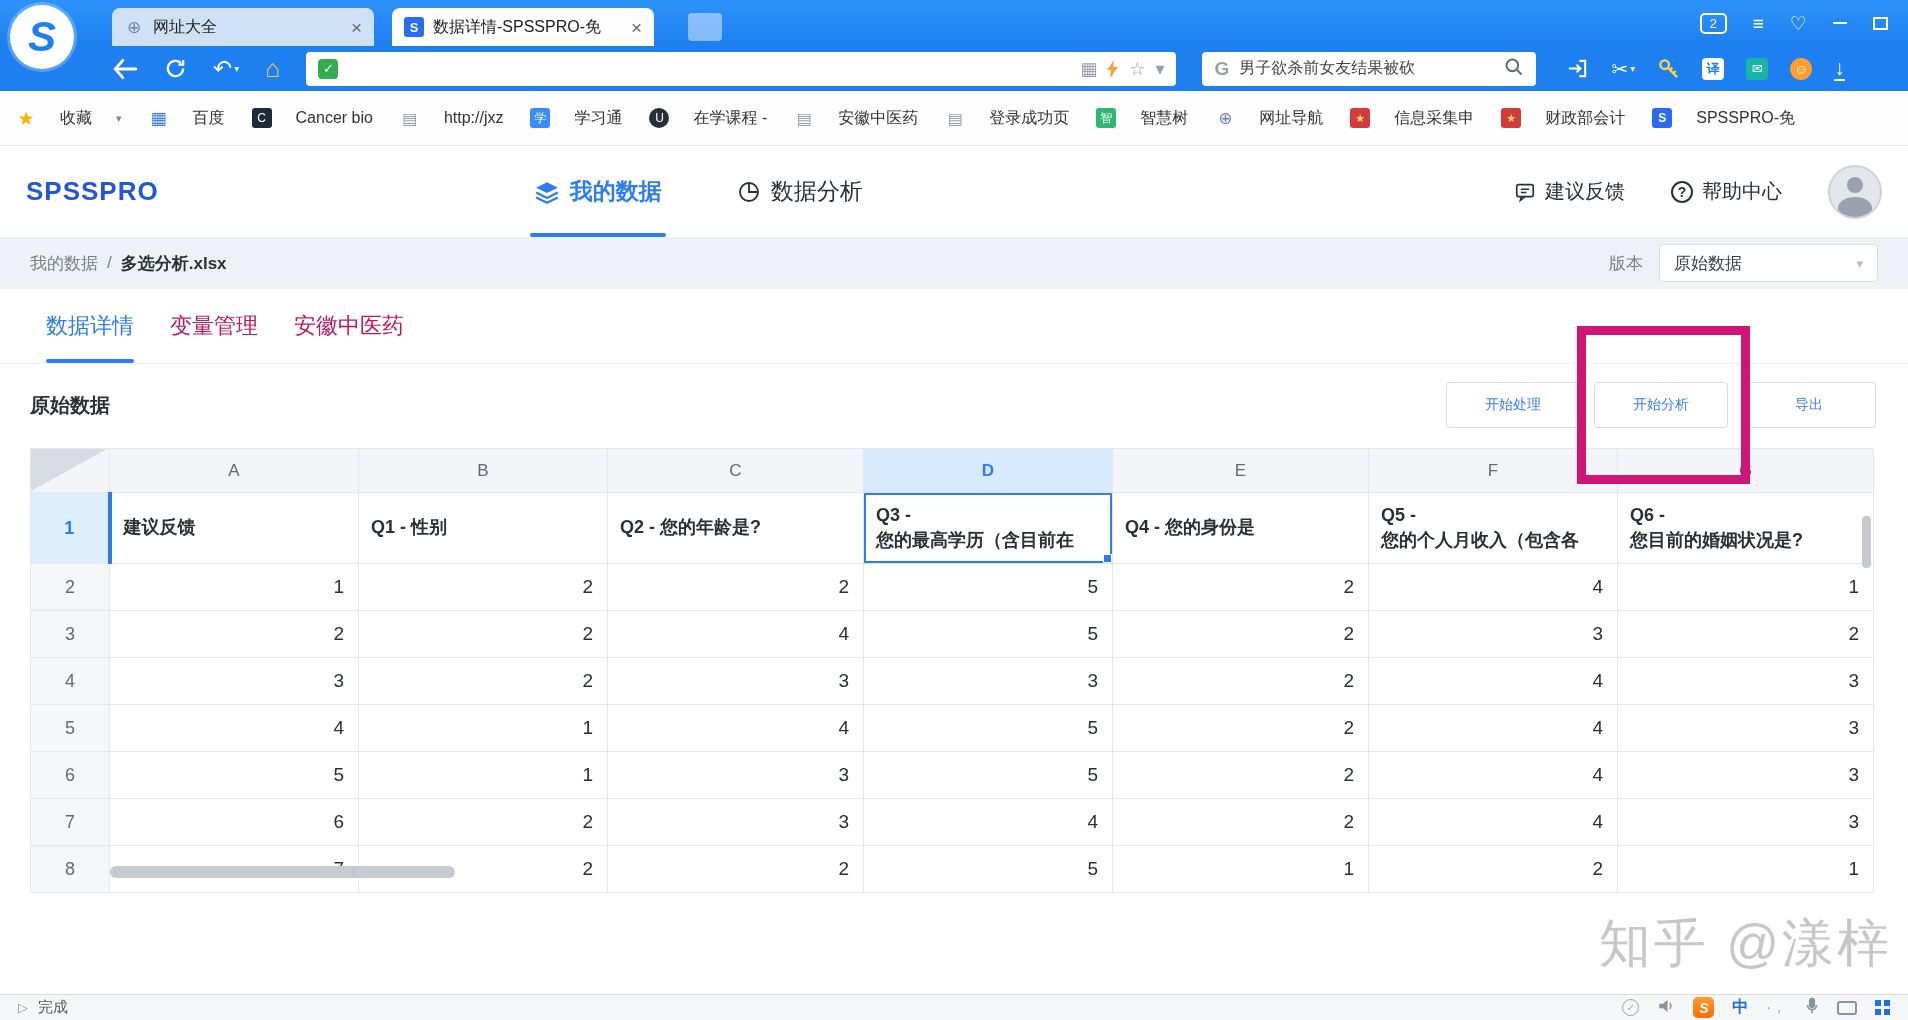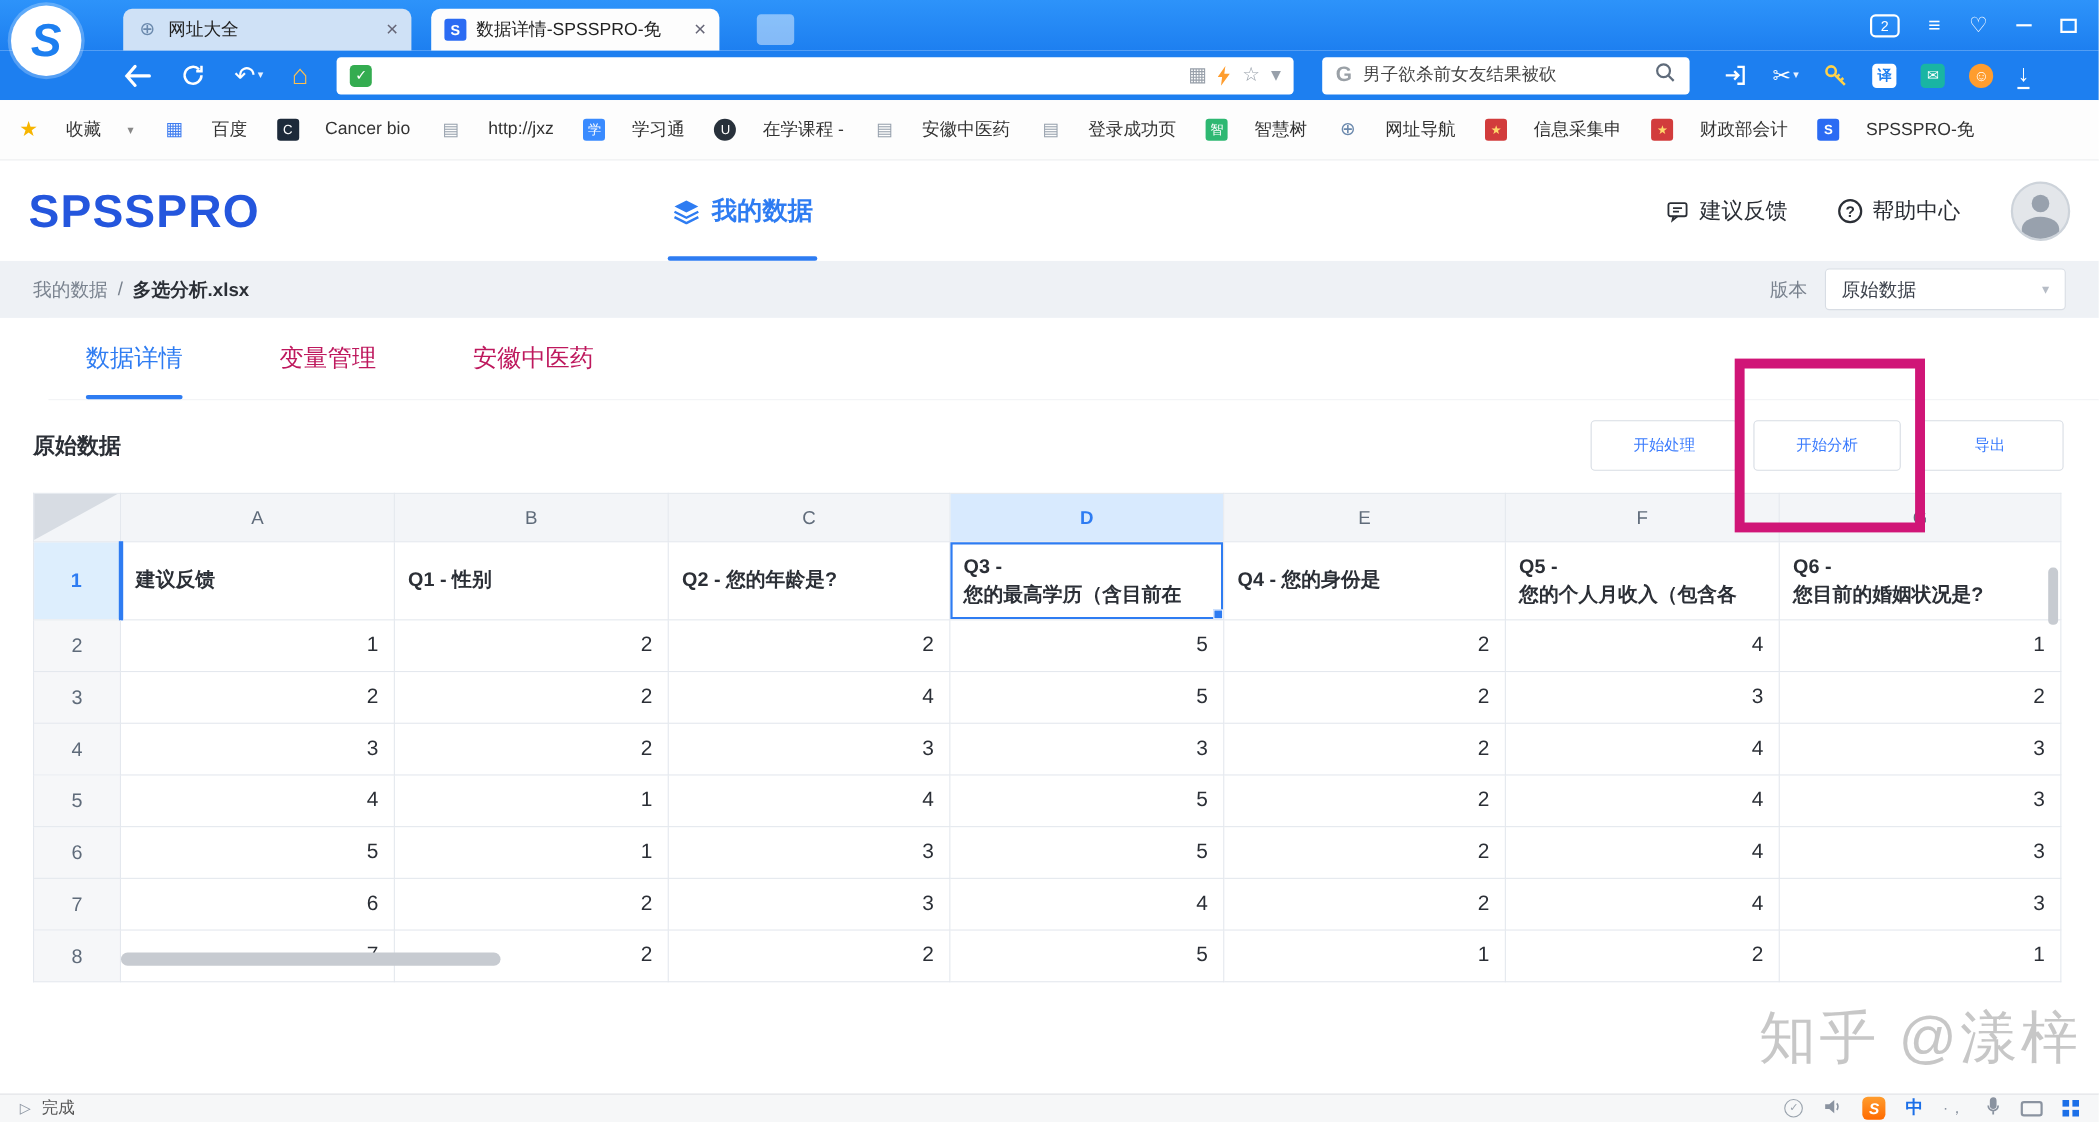--- a/index.html
+++ b/index.html
@@ -57,41 +57,41 @@
   .fav-doc{color:#97a1ad;font-size:16px;}.fav-doc::before{content:"▤";}
   .fav-learn{background:#3a8bff;}.fav-learn::before{content:"学";}
   .fav-course{background:#28313b;border-radius:50%;}.fav-course::before{content:"U";}
   .fav-tree{background:#2eb872;}.fav-tree::before{content:"智";}
   .fav-globe{color:#6b89ad;font-size:17px;}.fav-globe::before{content:"⊕";}
   .fav-gov{background:#d23c3c;}.fav-gov::before{content:"★";color:#ffd76a;font-size:11px;}
   .fav-spss{background:#2b6bf3;}.fav-spss::before{content:"S";font-weight:bold;}
 
   
   .site-header{height:91px;background:#fff;display:flex;align-items:center;padding:0 26px;position:relative;}
-  .logo{font-size:42px;font-weight:800;color:#2456dd;letter-spacing:1px;}
+  .logo{font-size:26px;font-weight:800;color:#2456dd;letter-spacing:1px;}
   .main-nav{display:flex;gap:75px;margin-left:375px;height:100%;}
   .nav-item{display:flex;align-items:center;gap:10px;font-size:23px;color:#2b2f36;position:relative;cursor:pointer;}
   .nav-item.active{color:#2e7cf2;font-weight:bold;}
   .nav-item.active::after{content:"";position:absolute;left:-4px;right:-4px;bottom:0;height:4px;background:#2e7cf2;border-radius:2px;}
   .hdr-right{margin-left:auto;display:flex;align-items:center;gap:46px;}
   .hdr-link{display:flex;align-items:center;gap:9px;font-size:20px;color:#2b2f36;cursor:pointer;}
   .help-badge{width:22px;height:22px;border:2px solid #2b2f36;border-radius:50%;font-size:14px;font-weight:bold;display:inline-flex;align-items:center;justify-content:center;}
   .avatar{width:54px;height:54px;border-radius:50%;background:#e3e6ea;border:2px solid #cdd3da;position:relative;overflow:hidden;cursor:pointer;}
   .av-head{position:absolute;left:50%;top:10px;transform:translateX(-50%);width:16px;height:16px;border-radius:50%;background:#98a1ad;}
   .av-body{position:absolute;left:50%;top:30px;transform:translateX(-50%);width:34px;height:22px;border-radius:50% 50% 0 0;background:#98a1ad;}
 
   
   .breadcrumb{height:52px;background:#eef1f5;display:flex;align-items:center;padding:0 30px;font-size:17px;color:#79828e;gap:9px;}
   .crumb-file{color:#2b2f36;font-weight:bold;}
   .version-wrap{margin-left:auto;display:flex;align-items:center;gap:16px;}
   .version-select{width:219px;height:38px;background:#fff;border:1px solid #d8dde4;border-radius:4px;display:flex;align-items:center;padding:0 14px;color:#3b414b;font-size:17px;cursor:pointer;}
   .sel-caret{margin-left:auto;color:#b6bcc6;font-size:13px;}
 
   
-  .page-tabs{height:75px;background:#fff;display:flex;align-items:center;padding:0 34px;gap:88px;border-bottom:1px solid #eef0f3;margin-left:44px;}
+  .page-tabs{height:75px;background:#fff;display:flex;align-items:center;padding:0 46px;gap:36px;border-bottom:1px solid #eef0f3;}
   .ptab{font-size:22px;color:#be185d;height:100%;display:flex;align-items:center;position:relative;cursor:pointer;}
   .ptab.active{color:#2e7cf2;}
   .ptab.active::after{content:"";position:absolute;left:0;right:0;bottom:0;height:4px;background:#2e7cf2;border-radius:2px;}
 
   
   .content{position:relative;height:630px;background:#fff;}
   .section-row{position:absolute;top:18px;left:30px;right:32px;height:46px;display:flex;align-items:center;}
   .section-title{font-size:20px;font-weight:bold;color:#2b2f36;}
   .btn-group{margin-left:auto;display:flex;gap:14px;}
   .btn{width:134px;height:46px;border:1px solid #d8dde4;border-radius:4px;background:#fff;color:#3a7bfd;font-size:14px;display:flex;align-items:center;justify-content:center;cursor:pointer;}
@@ -279,20 +279,27 @@
 
 <header class="site-header">
   <div class="logo">SPSSPRO</div>
   <nav class="main-nav">
     <div class="nav-item active">
       <svg width="26" height="26" viewBox="0 0 24 24">
           <path d="M12 3 2 8l10 5 10-5z" fill="#2e7cf2"></path>
           <path d="M2 12.5l10 5 10-5M2 17l10 5 10-5" fill="none" stroke="#2e7cf2" stroke-width="2" stroke-linejoin="round"></path>
         </svg>
       <span>我的数据</span>
+    </div>
+    <div class="nav-item">
+      <svg width="24" height="24" viewBox="0 0 24 24" fill="none" stroke="#2b2f36" stroke-width="1.8">
+          <circle cx="12" cy="12" r="9"></circle>
+          <path d="M12 3v9h9"></path>
+        </svg>
+      <span>数据分析</span>
     </div>
   </nav>
   <div class="hdr-right">
     <div class="hdr-link">
       <svg width="22" height="22" viewBox="0 0 24 24" fill="none" stroke="#2b2f36" stroke-width="1.8">
           <rect x="3" y="4" width="18" height="13" rx="2"></rect>
           <path d="M8 17l-1 4 5-4"></path>
           <path d="M7.5 9h9M7.5 12.5h6"></path>
         </svg>
       <span>建议反馈</span>

